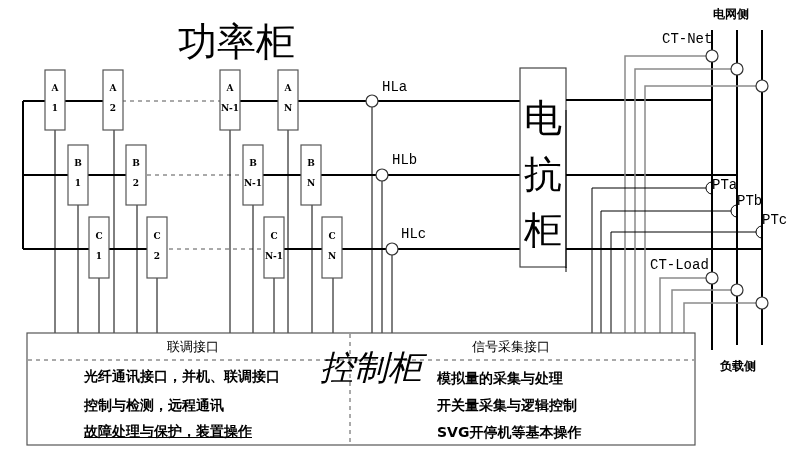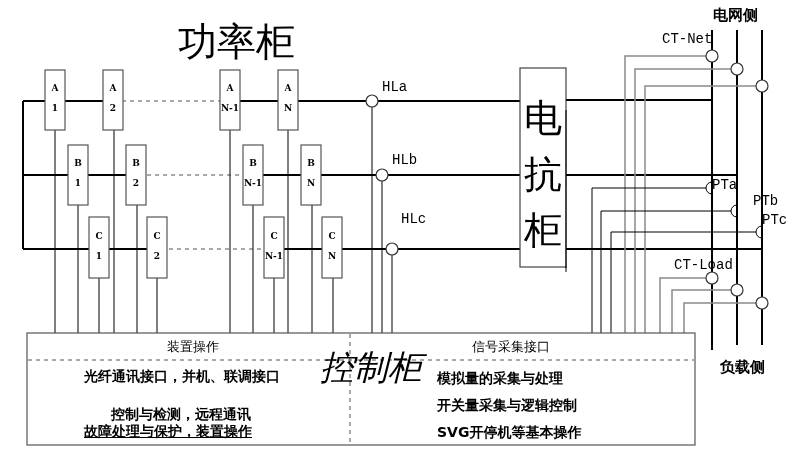--- a/index.html
+++ b/index.html
@@ -8,21 +8,21 @@
     .ln { stroke: #000; stroke-width: 2; fill: none; }
     .thin { stroke: #000; stroke-width: 1; fill: none; }
     .gray { stroke: #8a8a8a; stroke-width: 1.5; fill: none; }
     .dash { stroke: #555; stroke-width: 1; stroke-dasharray: 4 4; fill: none; }
     .box { fill: #fff; stroke: #555; stroke-width: 1.2; }
     .ring { fill: #fff; stroke: #333; stroke-width: 1.2; }
     .lbl { position: absolute; white-space: nowrap; color: #000; line-height: 1; }
     .title { font-family: "DejaVu Sans", sans-serif; font-size: 39px; }
     .mod { font-family: "DejaVu Serif", serif; font-size: 9px; font-weight: bold; text-align: center; width: 26px; line-height: 20px; }
     .tag { font-family: "Liberation Mono", monospace; font-size: 14px; }
-    .side { font-family: "DejaVu Sans", sans-serif; font-size: 15px; font-weight: bold; }
+    .side { font-family: "DejaVu Sans", sans-serif; font-size: 12px; font-weight: bold; }
     .cap { font-family: "DejaVu Sans", sans-serif; font-size: 13px; }
     .body { font-family: "DejaVu Sans", sans-serif; font-size: 14px; font-weight: bold; }
     .big { font-family: "DejaVu Sans", sans-serif; font-size: 34px; font-style: italic; }
     .react { font-family: "DejaVu Sans", sans-serif; font-size: 38px; text-align: center; width: 72px; line-height: 56px; }
   </style>
 </head>
 <body>
 
 <svg width="800" height="455">
 
@@ -166,39 +166,39 @@
     <div>C</div>
     <div>N-1</div>
   </div>
 <div class="lbl mod" style="left:319px; top:226px;">
     <div>C</div>
     <div>N</div>
   </div>
 
 <div class="lbl tag" style="left:382px; top:80px;">HLa</div>
 <div class="lbl tag" style="left:392px; top:153px;">HLb</div>
-<div class="lbl tag" style="left:401px; top:212px;">HLc</div>
+<div class="lbl tag" style="left:401px; top:227px;">HLc</div>
 <div class="lbl tag" style="left:662px; top:32px;">CT-Net</div>
-<div class="lbl tag" style="left:650px; top:258px;margin-left:24px;">CT-Load</div>
+<div class="lbl tag" style="left:650px; top:258px;">CT-Load</div>
 <div class="lbl tag" style="left:712px; top:178px;">PTa</div>
-<div class="lbl tag" style="left:753px; top:194px;">PTb</div>
+<div class="lbl tag" style="left:737px; top:194px;">PTb</div>
 <div class="lbl tag" style="left:762px; top:213px;">PTc</div>
 
 <div class="lbl react" style="left:507px; top:90px;">
   <div>电</div>
   <div>抗</div>
   <div>柜</div>
 </div>
 
 <div class="lbl side" style="left:713px; top:8px;">电网侧</div>
 <div class="lbl side" style="left:720px; top:360px;">负载侧</div>
 
-<div class="lbl cap" style="left:167px; top:340px;">装置操作</div>
+<div class="lbl cap" style="left:167px; top:340px;">联调接口</div>
 <div class="lbl cap" style="left:472px; top:340px;">信号采集接口</div>
 <div class="lbl big" style="left:320px; top:350px;">控制柜</div>
 
 <div class="lbl body" style="left:84px; top:369px;">光纤通讯接口，并机、联调接口</div>
-<div class="lbl body" style="left:84px; top:407px;margin-left:27px;">控制与检测，远程通讯</div>
+<div class="lbl body" style="left:84px; top:398px;">控制与检测，远程通讯</div>
 <div class="lbl body" style="left:84px; top:424px;text-decoration:underline;">故障处理与保护，装置操作</div>
 
 <div class="lbl body" style="left:437px; top:371px;">模拟量的采集与处理</div>
 <div class="lbl body" style="left:437px; top:398px;">开关量采集与逻辑控制</div>
 <div class="lbl body" style="left:437px; top:425px;">SVG开停机等基本操作</div>
 
 </body></html>

